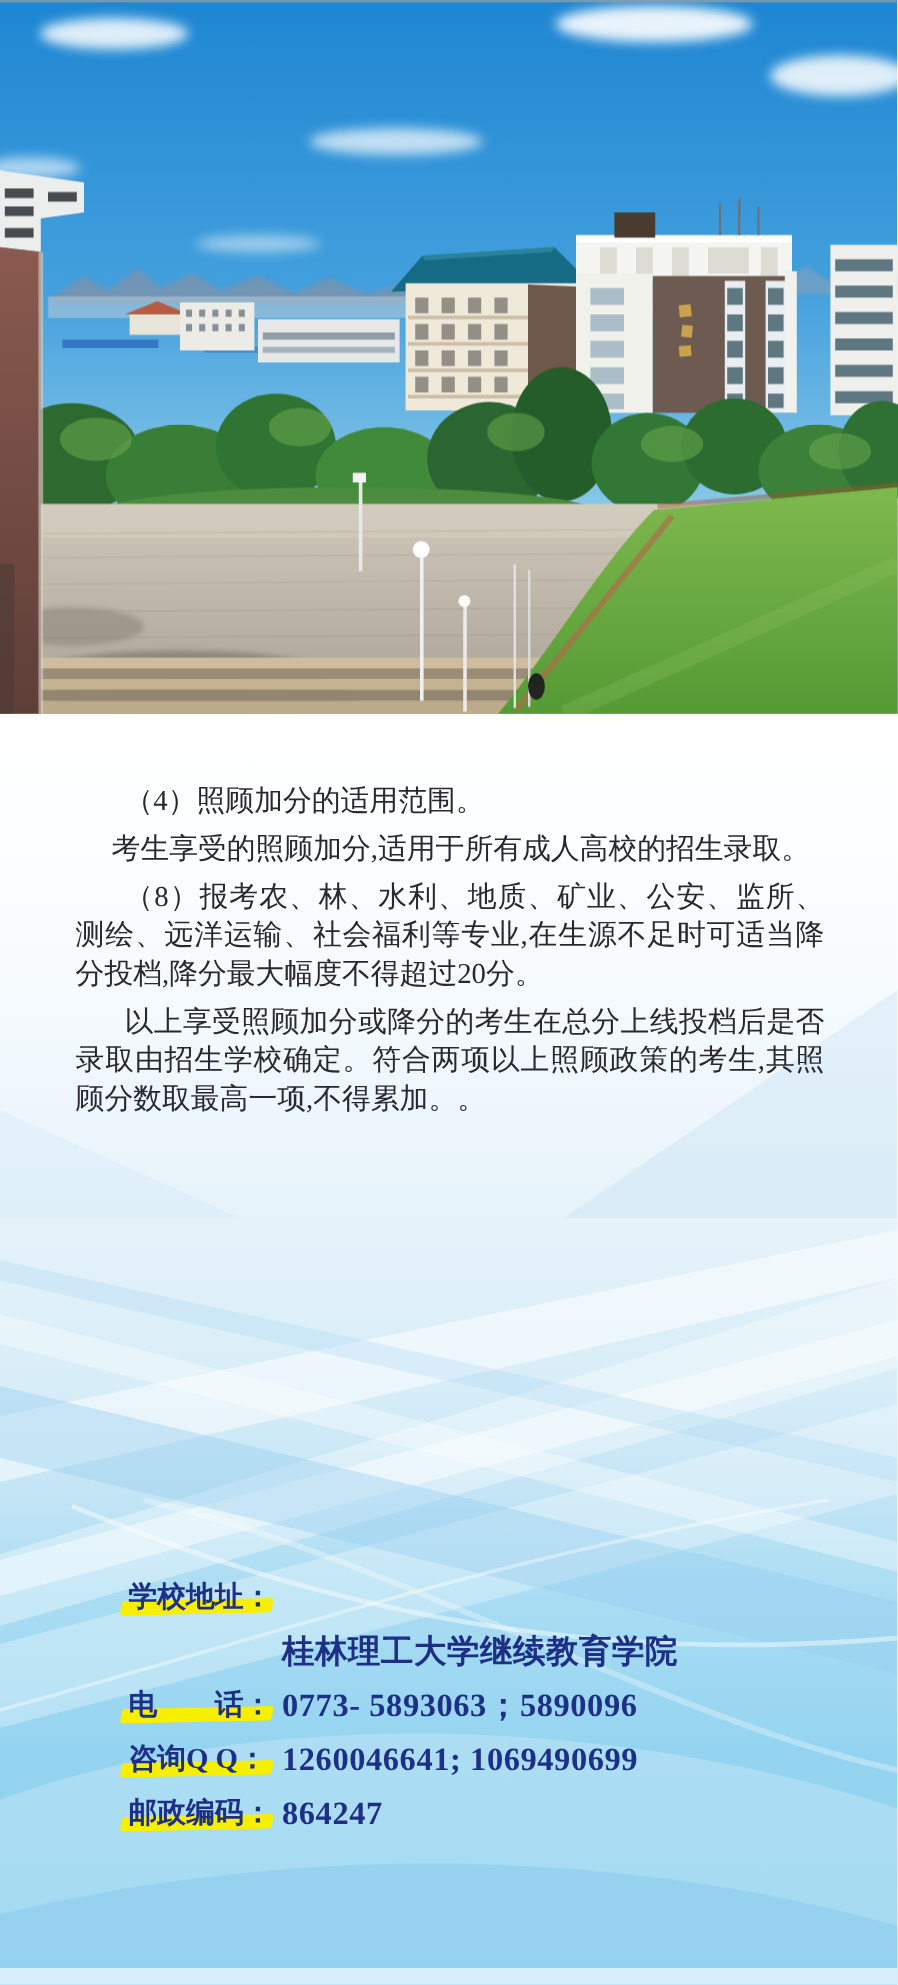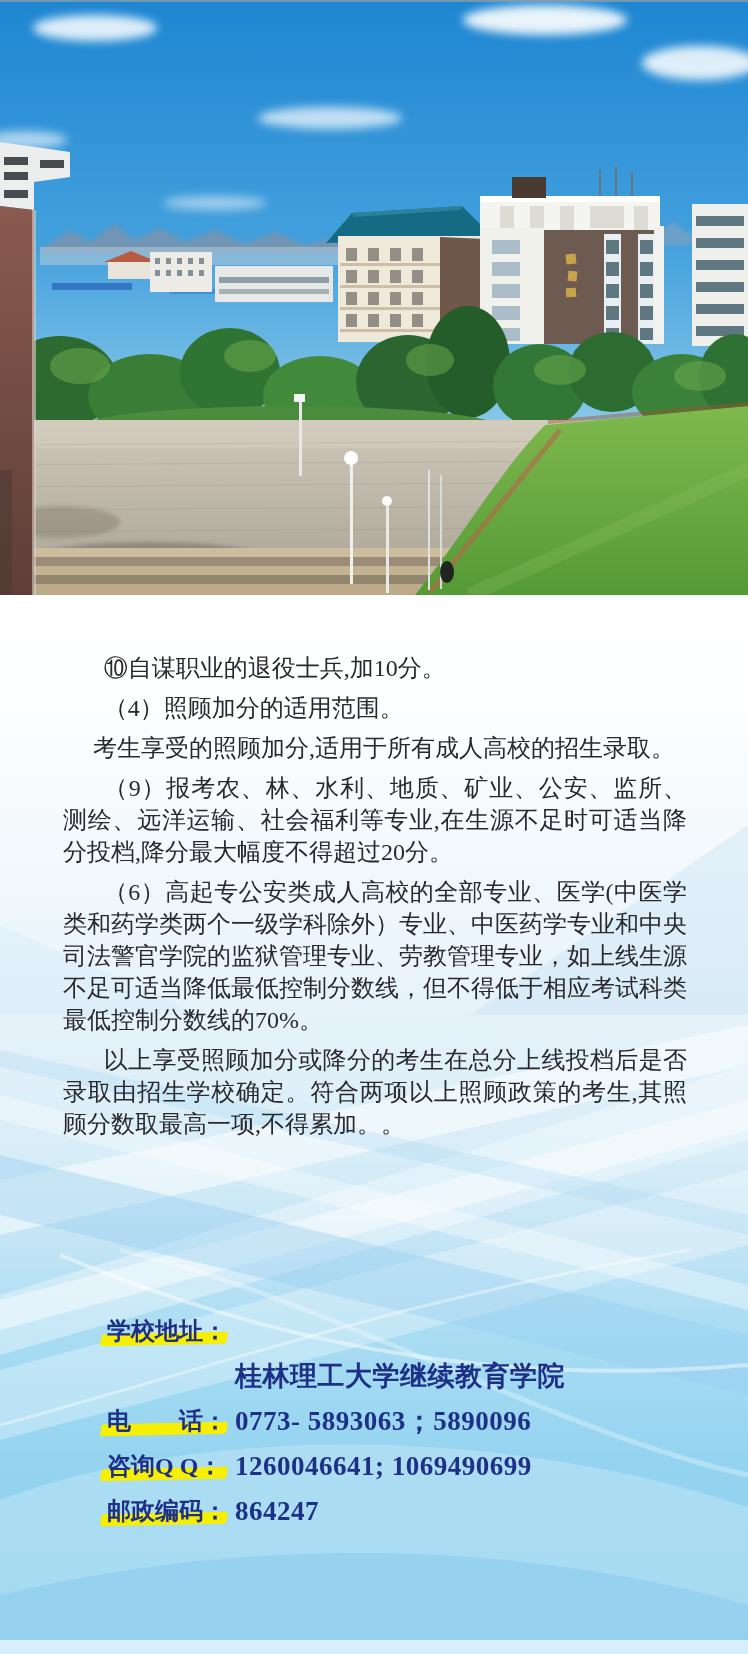--- a/index.html
+++ b/index.html
@@ -300,25 +300,23 @@
         <path d="M0,206 L34,210 L34,595 L0,595 Z" fill="url(#brownwall)"></path>
         <rect x="32" y="210" width="4" height="385" fill="#d9d2c8" opacity="0.6"></rect>
         <rect x="0" y="470" width="12" height="125" fill="#4c3a34" opacity="0.6"></rect>
       </g>
 
       <rect x="0" y="0" width="748" height="2" fill="#97a0a6" opacity="0.7"></rect>
     </svg>
   </div>
 
   <div class="policy">
-    <p class="ind-lg">⑩自谋职业的退役士兵,加10分。</p>
     <p class="ind-lg">（4）照顾加分的适用范围。</p>
     <p class="ind-sm">考生享受的照顾加分,适用于所有成人高校的招生录取。</p>
-    <p class="ind-lg">（9）报考农、林、水利、地质、矿业、公安、监所、测绘、远洋运输、社会福利等专业,在生源不足时可适当降分投档,降分最大幅度不得超过20分。</p>
-    <p class="ind-lg">（6）高起专公安类成人高校的全部专业、医学(中医学类和药学类两个一级学科除外）专业、中医药学专业和中央司法警官学院的监狱管理专业、劳教管理专业，如上线生源不足可适当降低最低控制分数线，但不得低于相应考试科类最低控制分数线的70%。</p>
+    <p class="ind-lg">（8）报考农、林、水利、地质、矿业、公安、监所、测绘、远洋运输、社会福利等专业,在生源不足时可适当降分投档,降分最大幅度不得超过20分。</p>
     <p class="ind-lg">以上享受照顾加分或降分的考生在总分上线投档后是否录取由招生学校确定。符合两项以上照顾政策的考生,其照顾分数取最高一项,不得累加。。</p>
   </div>
 
   <div class="contact">
     <div class="contact-row">
       <span class="c-label">学校地址：</span>
     </div>
     <div class="contact-row">
       <span class="c-label"></span>
       <span class="c-value">桂林理工大学继续教育学院</span>

